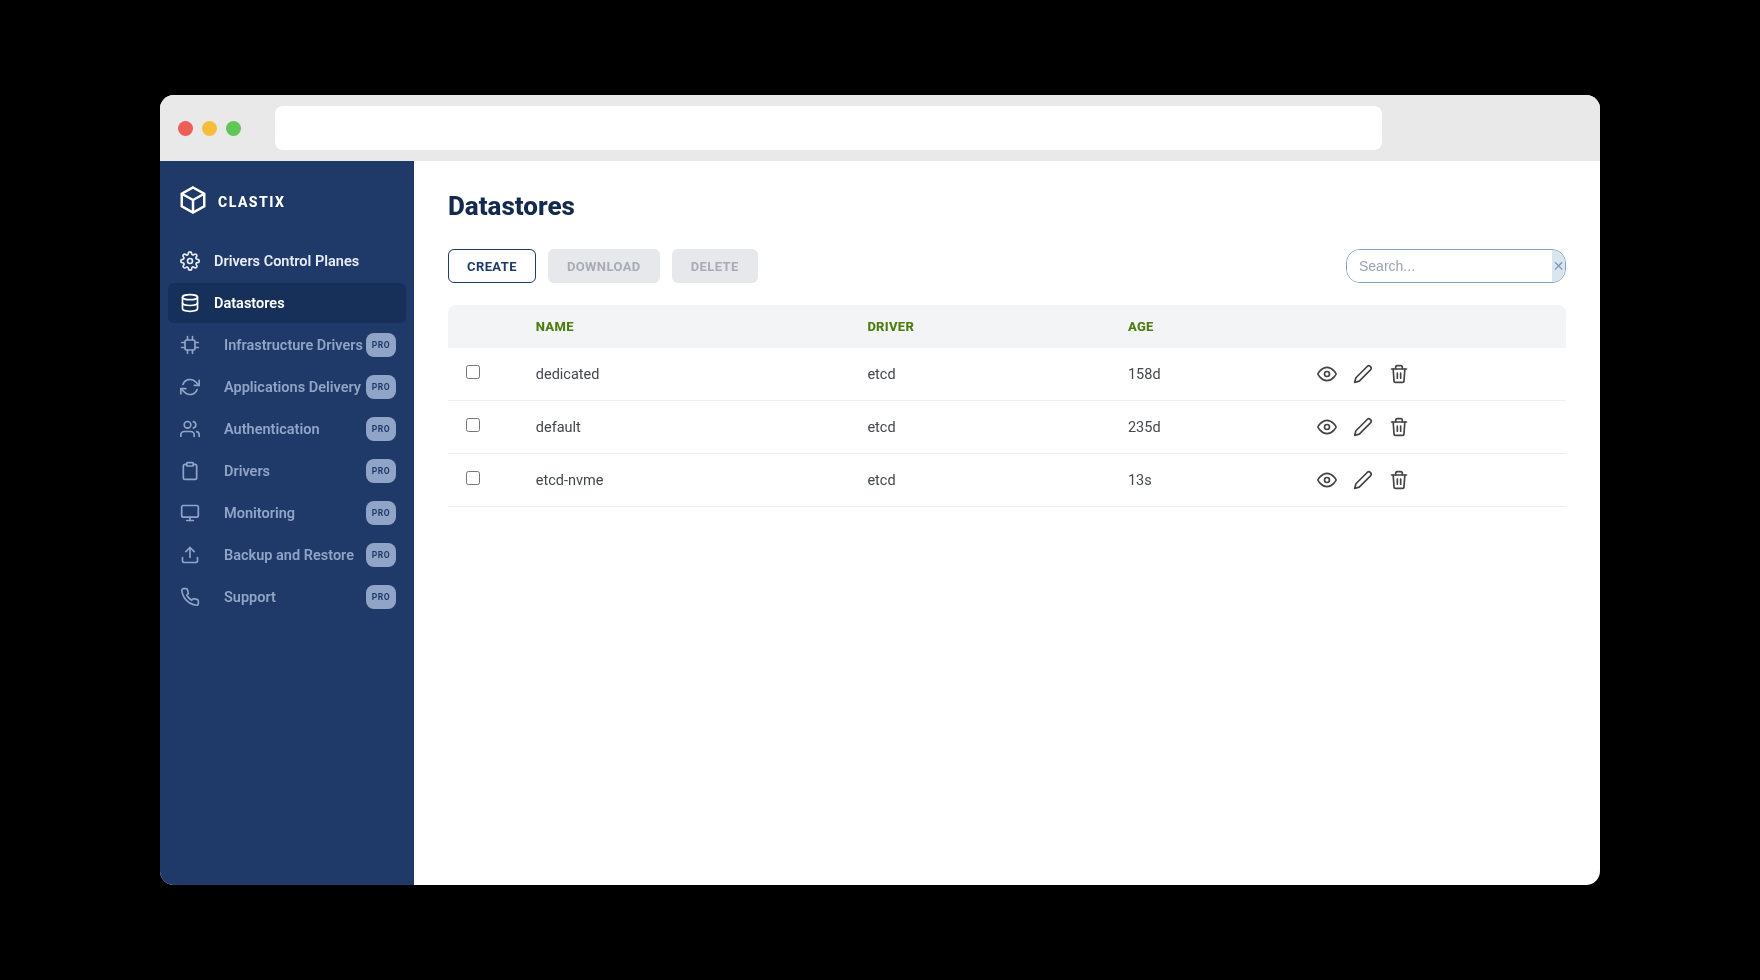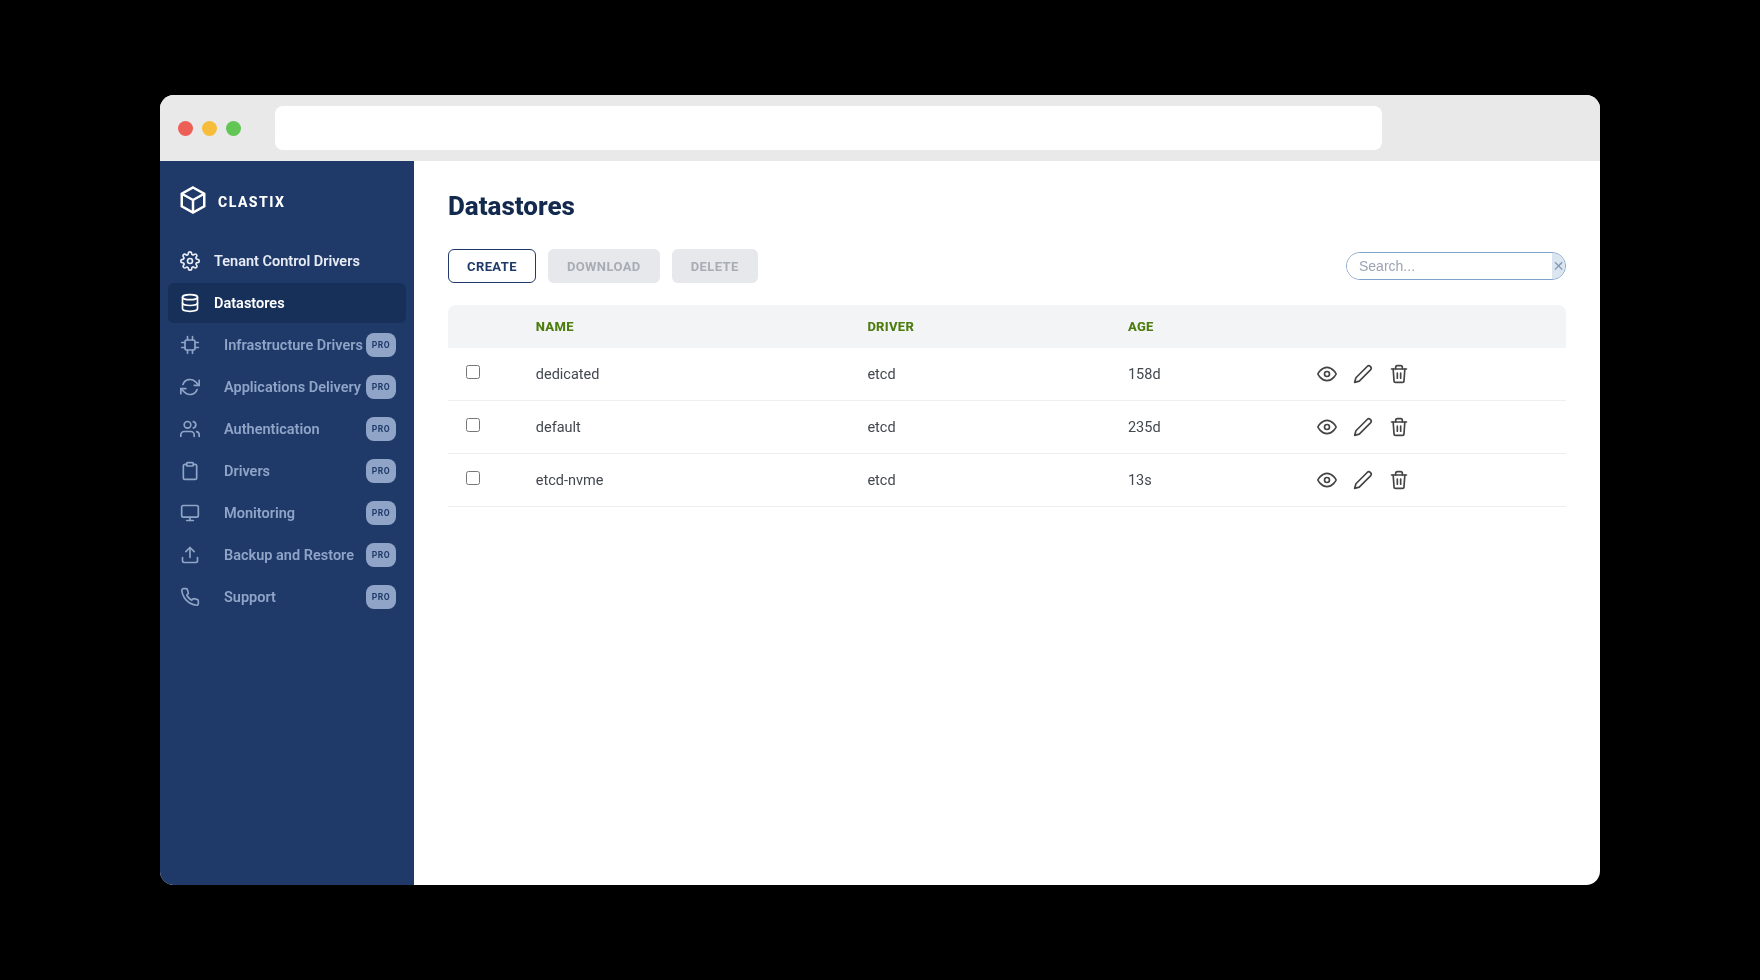--- a/index.html
+++ b/index.html
@@ -152,21 +152,21 @@
     background: #e6e8ec;
     cursor: default;
   }
   .toolbar .spacer { flex: 1; }
   .search-wrap {
     display: flex;
     align-items: stretch;
     border: 1.5px solid #7ea2c8;
     border-radius: 14px;
     overflow: hidden;
-    height: 28px;
+    height: 34px;
     width: 220px;
   }
   .search-wrap input {
     border: none;
     outline: none;
     padding: 0 12px;
     flex: 1;
     font-size: 14px;
     color: #555;
   }
@@ -244,21 +244,21 @@
       </div>
 
       <nav class="nav" id="nav">
           <div class="nav-item">
             <span class="icon">
               <svg viewBox="0 0 24 24" fill="none" stroke="currentColor" stroke-width="2" stroke-linecap="round" stroke-linejoin="round">
                 <circle cx="12" cy="12" r="3"></circle>
                 <path d="M19.4 15a1.65 1.65 0 0 0 .33 1.82l.06.06a2 2 0 1 1-2.83 2.83l-.06-.06a1.65 1.65 0 0 0-1.82-.33 1.65 1.65 0 0 0-1 1.51V21a2 2 0 1 1-4 0v-.09a1.65 1.65 0 0 0-1-1.51 1.65 1.65 0 0 0-1.82.33l-.06.06a2 2 0 1 1-2.83-2.83l.06-.06a1.65 1.65 0 0 0 .33-1.82 1.65 1.65 0 0 0-1.51-1H3a2 2 0 1 1 0-4h.09a1.65 1.65 0 0 0 1.51-1 1.65 1.65 0 0 0-.33-1.82l-.06-.06a2 2 0 1 1 2.83-2.83l.06.06a1.65 1.65 0 0 0 1.82.33h0a1.65 1.65 0 0 0 1-1.51V3a2 2 0 1 1 4 0v.09a1.65 1.65 0 0 0 1 1.51h0a1.65 1.65 0 0 0 1.82-.33l.06-.06a2 2 0 1 1 2.83 2.83l-.06.06a1.65 1.65 0 0 0-.33 1.82v0a1.65 1.65 0 0 0 1.51 1H21a2 2 0 1 1 0 4h-.09a1.65 1.65 0 0 0-1.51 1z"></path>
               </svg>
             </span>
-            <span>Tenant Control Drivers</span>
+            <span>Drivers Control Planes</span>
           </div>
           <div class="nav-item active">
             <span class="icon">
               <svg viewBox="0 0 24 24" fill="none" stroke="currentColor" stroke-width="2" stroke-linecap="round" stroke-linejoin="round">
                 <ellipse cx="12" cy="5" rx="9" ry="3"></ellipse>
                 <path d="M21 12c0 1.66-4 3-9 3s-9-1.34-9-3"></path>
                 <path d="M3 5v14c0 1.66 4 3 9 3s9-1.34 9-3V5"></path>
               </svg>
             </span>
             <span>Datastores</span>

